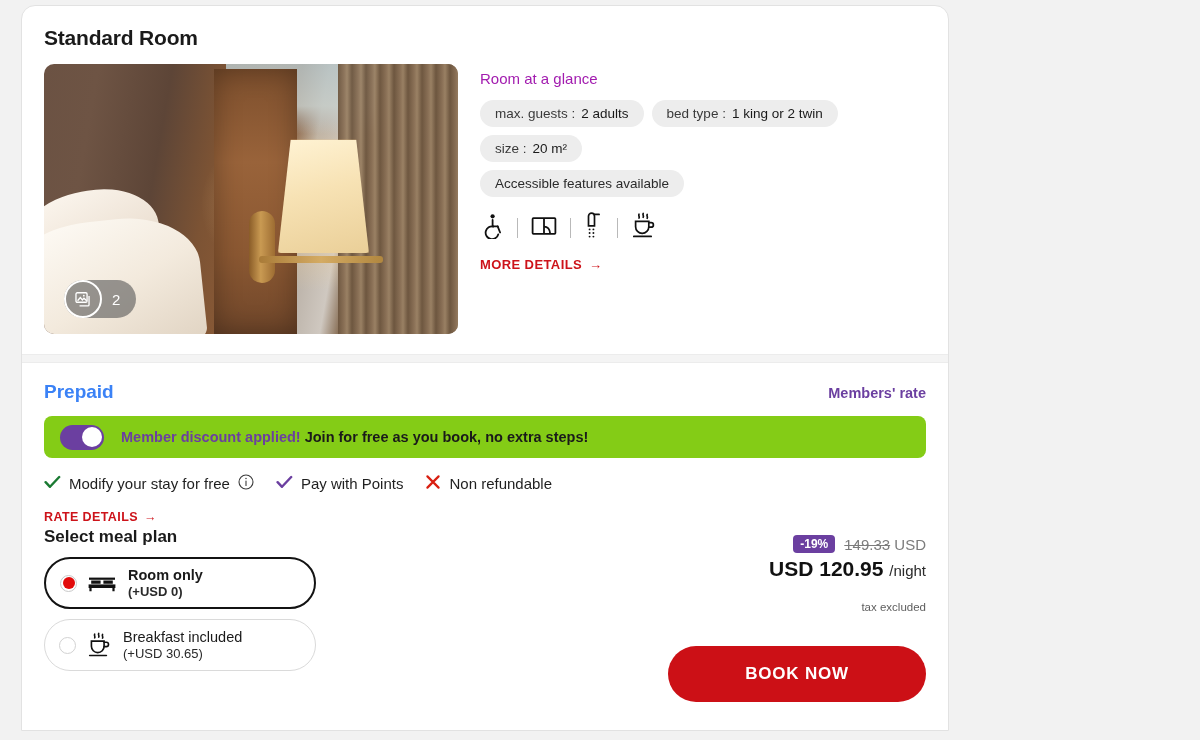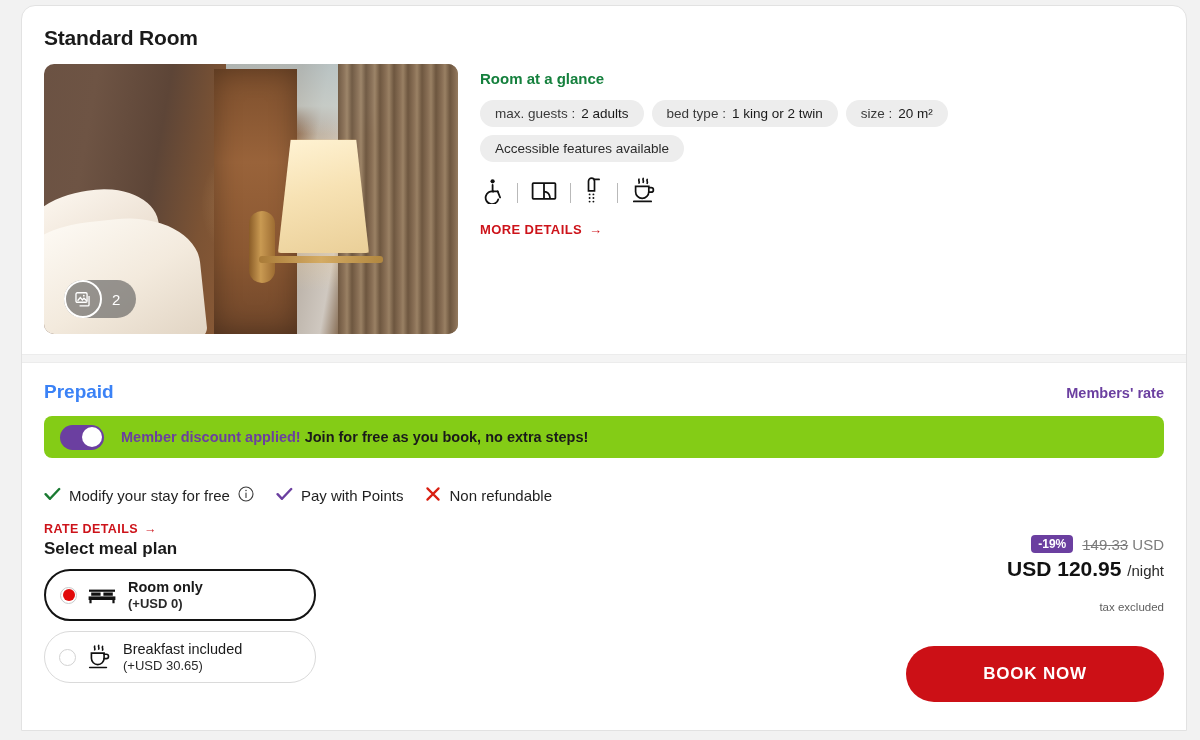--- a/index.html
+++ b/index.html
@@ -7,21 +7,21 @@
     width: 1200px; height: 740px;
     background: #f2f2f2;
     font-family: "Liberation Sans", sans-serif;
     overflow: hidden;
   }
 
   
   .card {
     position: absolute;
     left: 21px; top: 5px;
-    width: 1166px; height: 726px;
+    width: 928px; height: 726px;
     background: #ffffff;
     border: 1px solid #e2e2e2;
     border-radius: 14px 14px 0 0;
     overflow: hidden;
   }
 
   
   .room-section { padding: 20px 22px 0 22px; }
 
   .room-title {
@@ -131,22 +131,22 @@
     flex: 0 0 auto;
   }
   .photo-badge .count {
     font-size: 15px; font-weight: 500;
     margin-left: 10px;
   }
 
   
   .glance { padding-top: 6px; flex: 1 1 auto; }
   .glance-title {
-    font-size: 15px; font-weight: bold;
-    color: #15803d; margin-bottom: 13px;
+    font-size: 15px; font-weight: normal;
+    color: #a21caf; margin-bottom: 13px;
   }
   .chip-row { display: flex; flex-wrap: wrap; gap: 8px; margin-bottom: 8px; }
   .chip {
     background: #ededed;
     border-radius: 16px;
     padding: 6px 15px;
     font-size: 13.5px;
     color: #2b2b2b;
     white-space: nowrap;
   }
@@ -204,21 +204,21 @@
     background: #ffffff; border-radius: 50%;
   }
   .banner-text { margin-left: 17px; font-size: 14.5px; color: #1a1a1a; }
   .banner-text b { color: #6b3fa0; }
 
   .benefits {
     display: flex; align-items: center;
     gap: 0; margin-top: 16px;
     font-size: 15px; color: #1f1f1f;
   }
-  .benefit { display: inline-flex; align-items: center; gap: 8px; margin-right: 22px; margin-top: 12px; }
+  .benefit { display: inline-flex; align-items: center; gap: 8px; margin-right: 22px; }
 
   .rate-details {
     display: inline-flex; align-items: center; gap: 6px;
     color: #cd131a; font-size: 12.5px; font-weight: bold;
     letter-spacing: 0.4px; margin-top: 17px; cursor: pointer;
   }
   .meal-title { font-size: 17px; font-weight: bold; color: #1a1a1a; margin-top: 2px; }
 
   .meal-list { margin-top: 10px; }
   .meal-opt {

